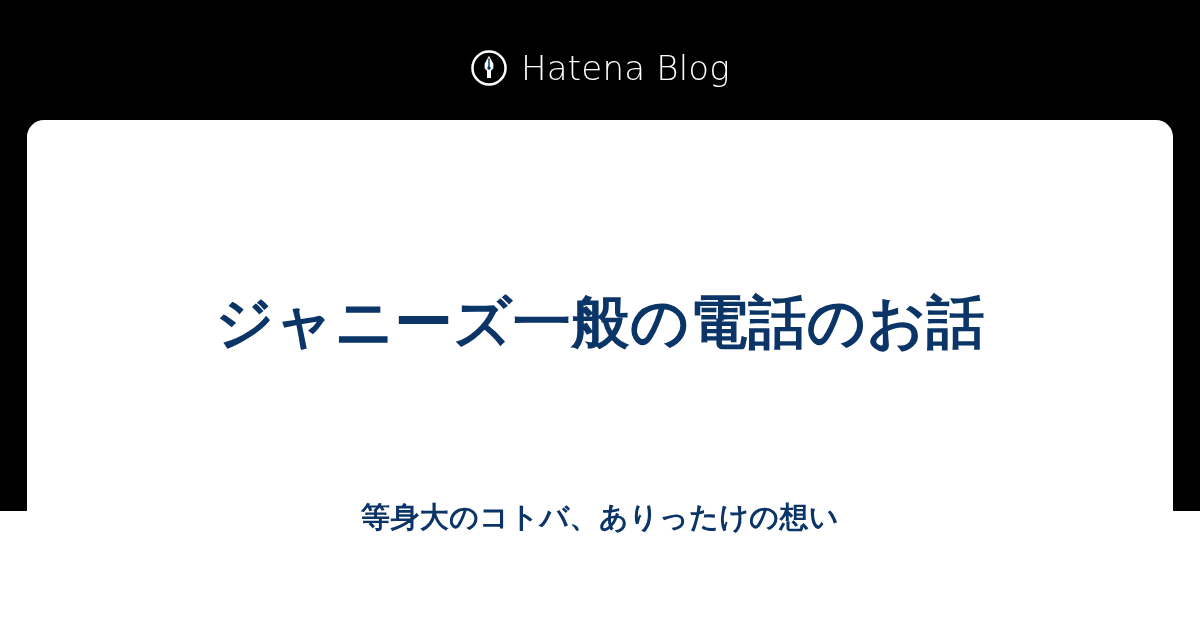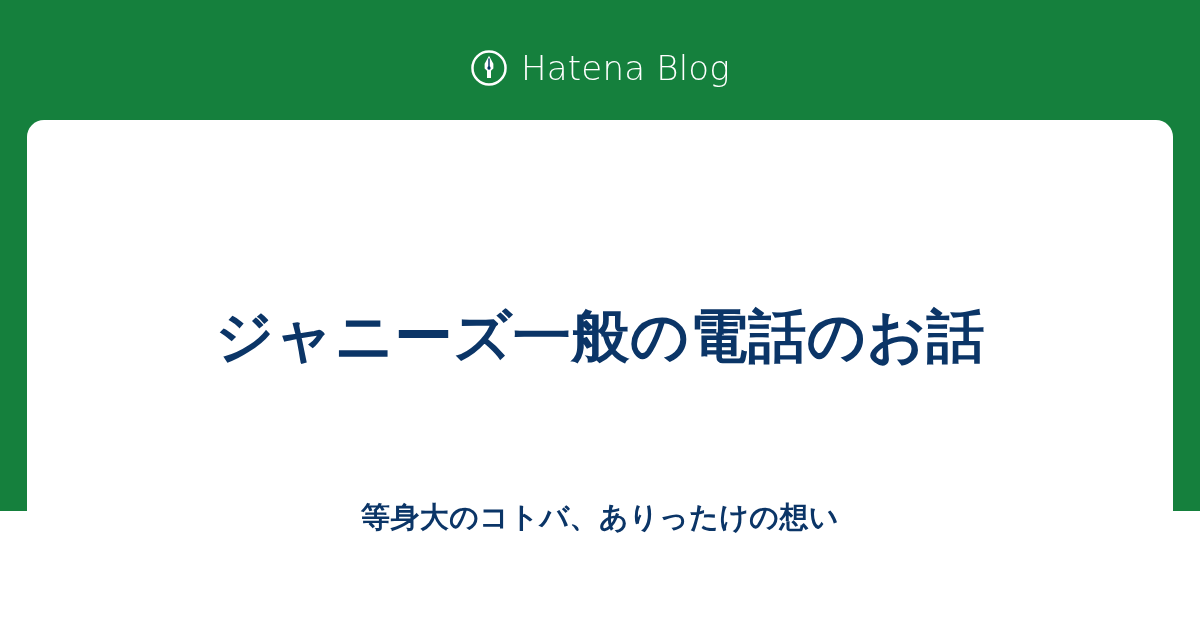--- a/index.html
+++ b/index.html
@@ -11,21 +11,21 @@
     width: 1200px;
     height: 630px;
     overflow: hidden;
     font-family: "Liberation Sans", "DejaVu Sans", sans-serif;
   }
 
   .ogp-root {
     position: relative;
     width: 1200px;
     height: 511px;
-    background: #15803d;
+    background: #000000;
     box-sizing: border-box;
   }
 
   
   .brand {
     position: absolute;
     top: 40px;
     left: 0;
     width: 1200px;
     height: 56px;
@@ -69,21 +69,21 @@
     position: relative;
     width: 100%;
     height: 100%;
   }
 
   .entry-title {
     position: absolute;
     left: 0;
     right: 0;
     top: 168px;
-    margin: 14px;
+    margin: 0;
     text-align: center;
     color: #0B3567;
     font-size: 58px;
     line-height: 68px;
     font-weight: 700;
     letter-spacing: 0.5px;
     padding: 0 34px;
     box-sizing: border-box;
     font-family: "DejaVu Sans", "Liberation Sans", sans-serif;
   }

